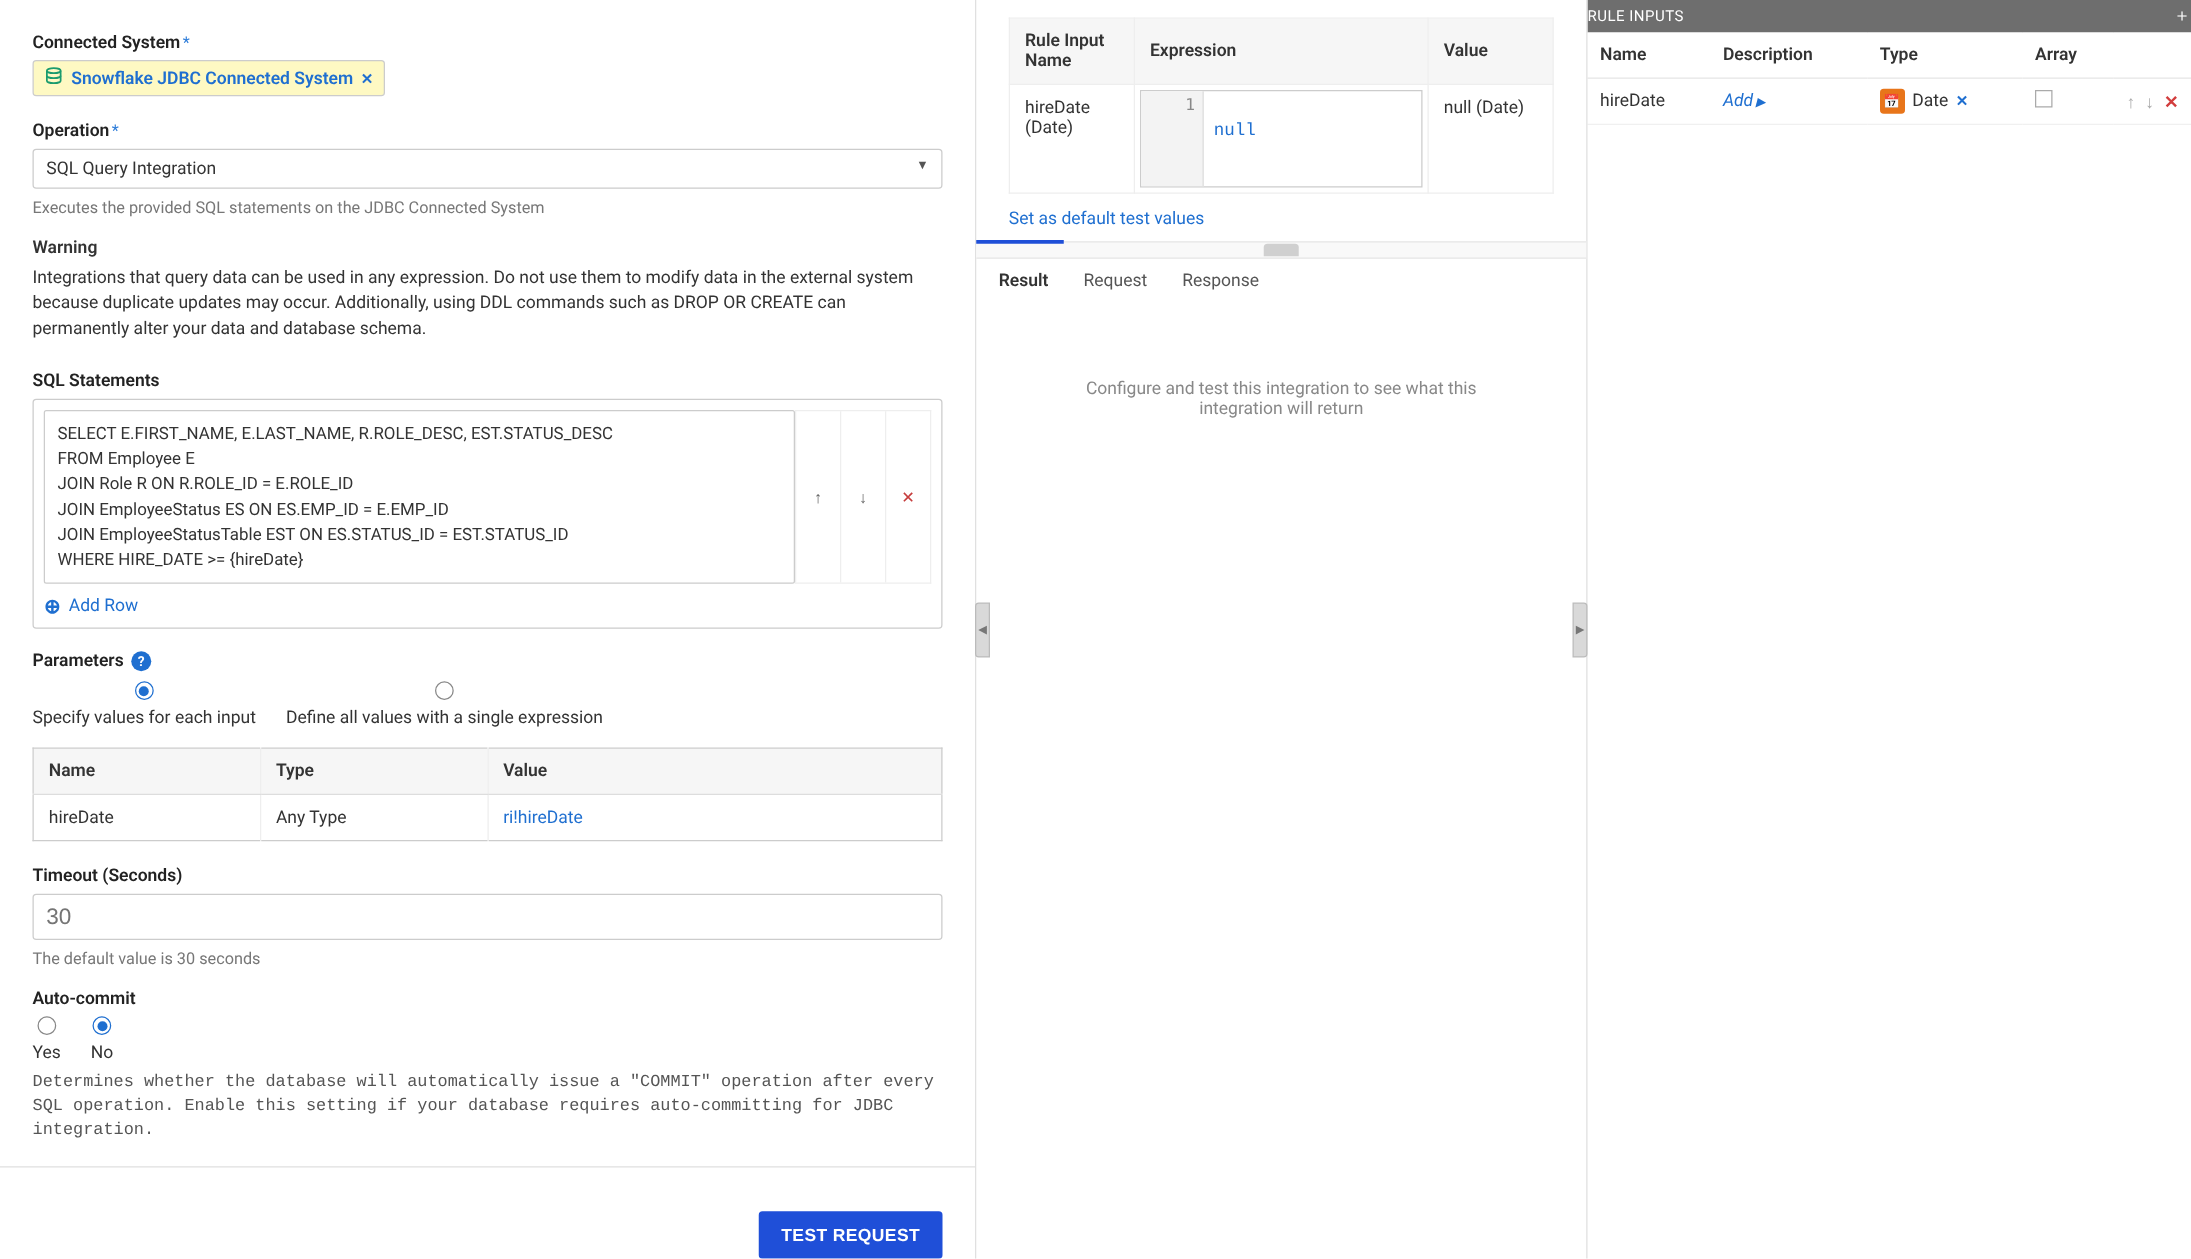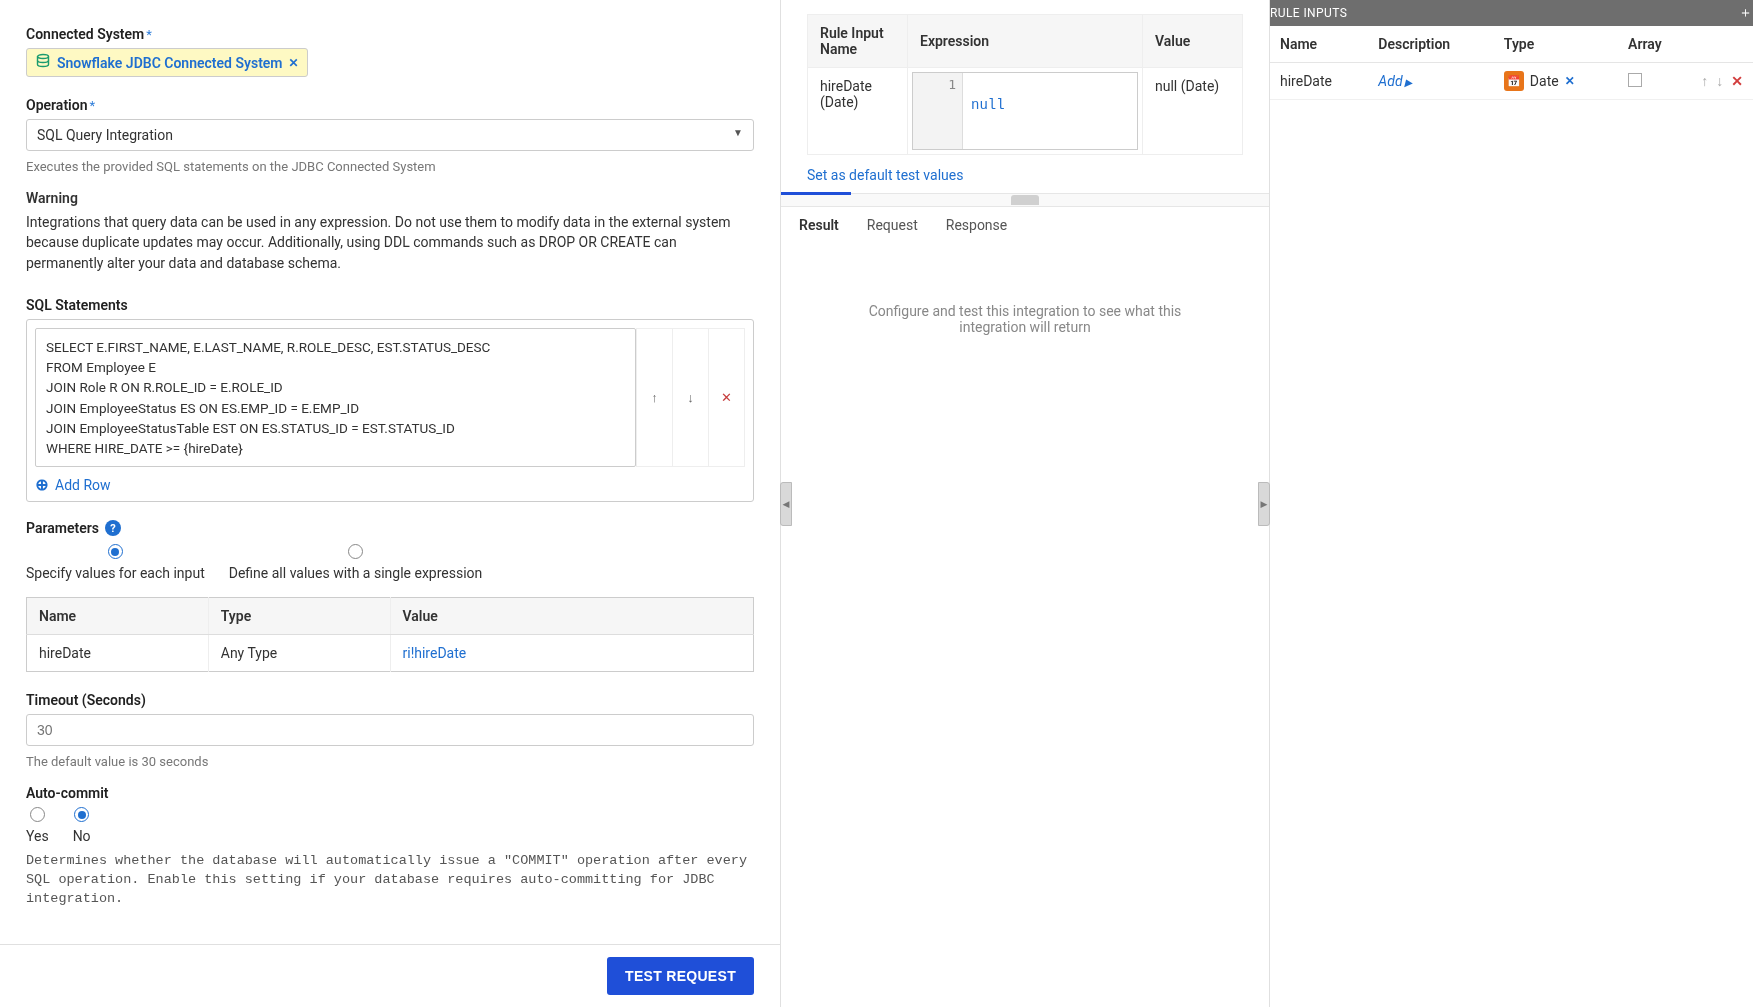--- a/index.html
+++ b/index.html
@@ -122,27 +122,27 @@
 .param-table {
   border:1px solid #ccc;border-radius:3px;width:100%;border-collapse:collapse;font-size:14px;
 }
 .param-table th, .param-table td { text-align:left; padding:10px 12px;}
 .param-table th { background:#f6f6f6;font-weight:600;border-bottom:1px solid #ddd;border-right:1px solid #eee;}
 .param-table td { border-right:1px solid #eee;}
 .param-table th:last-child, .param-table td:last-child{border-right:none;}
 .param-link { color:#1f6fd0; }
 .timeout-row { margin-top:20px; }
 .input-text {
-  border:1px solid #ccc;border-radius:3px;padding:7px 10px;width:100%;font-size:14px;color:#888;
+  border:1px solid #ccc;border-radius:3px;padding:7px 10px;width:100%;font-size:18px;color:#888;
 }
 .note { color:#777;font-size:13px;margin-top:8px;margin-bottom:16px;}
 .autocommit-desc { color:#555;font-size:13.5px;line-height:1.4;font-family:Liberation Mono, monospace;}
 .bottom-bar {
-  position:absolute;bottom:0;left:0;right:0;height:63px;border-top:1px solid #e0e0e0;background:#fff;
-  display:flex;justify-content:flex-end;align-items:center;padding-right:26px;
+  position:absolute;bottom:0;left:0;right:0;height:74px;border-top:1px solid #e0e0e0;background:#fff;
+  display:flex;justify-content:flex-end;align-items:flex-end;padding-right:26px;
 }
 .test-btn {
   background:#1f4fd8;color:#fff;border:none;border-radius:3px;padding:11px 18px;font-size:14px;font-weight:600;letter-spacing:0.3px;cursor:pointer;
 }
 
 
 .test-area { padding: 14px 26px 10px 26px; }
 .test-table {
   width:100%;border:1px solid #ddd;border-collapse:collapse;font-size:14px;margin-bottom:12px;
 }

